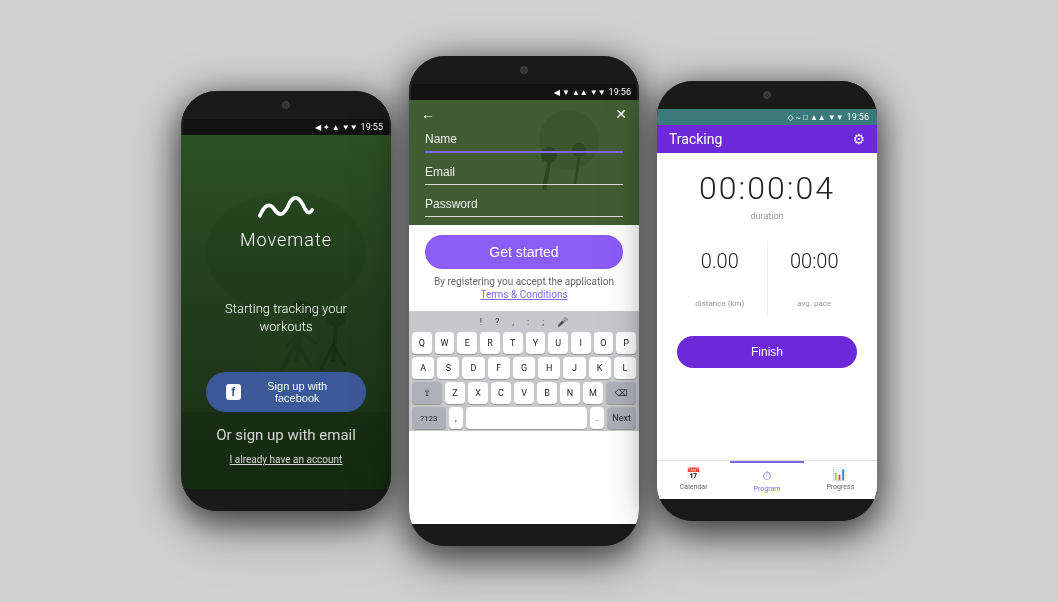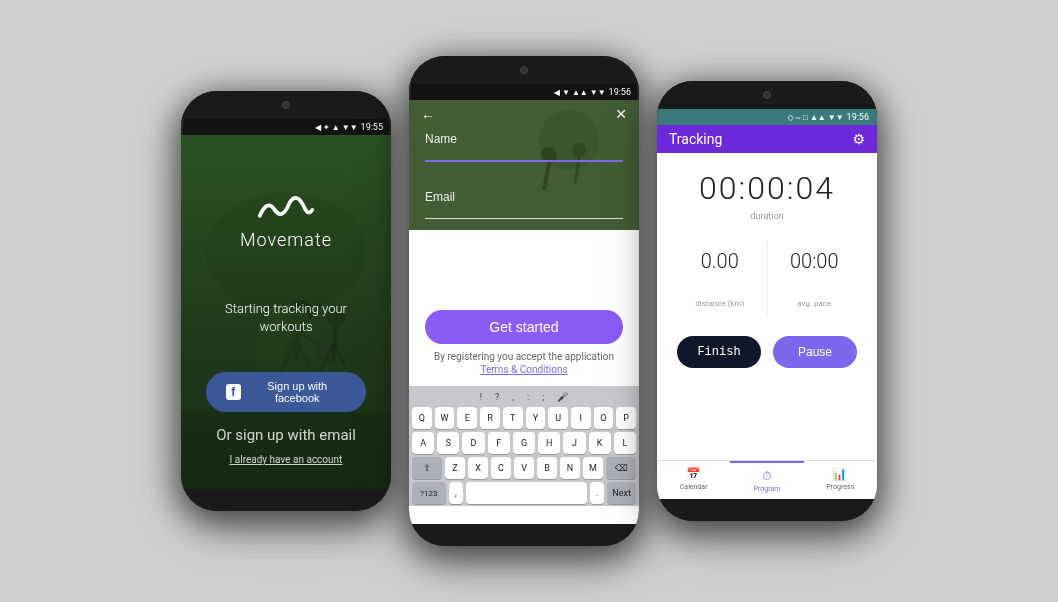--- a/index.html
+++ b/index.html
@@ -236,23 +236,23 @@
       z-index: 5;
     }
 
     .form-content {
       position: relative;
       z-index: 2;
       padding: 4px 16px 0;
     }
 
     .form-field {
-      margin-bottom: 24px;
+      margin-bottom: 8px;
       border-bottom: 1px solid rgba(255,255,255,0.8);
-      padding-bottom: 12px;
+      padding-bottom: 3px;
     }
 
     .form-field.active {
       border-bottom: 2px solid #7b68ee;
     }
 
     .form-field input {
       background: transparent;
       border: none;
       outline: none;
@@ -442,28 +442,27 @@
     .action-row {
       display: flex;
       gap: 12px;
       width: 100%;
       padding: 0 4px;
       margin-bottom: 16px;
     }
 
     .finish-btn {
       flex: 1;
-      background: #0f172a;
+      background: #6d28d9;
       color: white;
       border: none;
       border-radius: 24px;
       padding: 9px;
       font-size: 12px;
       cursor: pointer;
-      font-family: Liberation Mono, monospace;
     }
 
     .pause-btn {
       flex: 1;
       background: #7b68ee;
       color: white;
       border: none;
       border-radius: 24px;
       padding: 9px;
       font-size: 12px;
@@ -709,21 +708,20 @@
             <span class="stat-value">0.00</span>
             <span class="stat-label">distance (km)</span>
           </div>
           <div class="stat-box">
             <span class="stat-value">00:00</span>
             <span class="stat-label">avg. pace</span>
           </div>
         </div>
         <div class="action-row">
           <button class="finish-btn">Finish</button>
-          <button class="pause-btn">Pause</button>
         </div>
       </div>
 
       <div class="bottom-nav">
         <div class="nav-item">
           <span class="nav-icon">📅</span>
           <span style="font-size:7px;">Calendar</span>
         </div>
         <div class="nav-item active">
           <span class="nav-icon">⏱</span>

